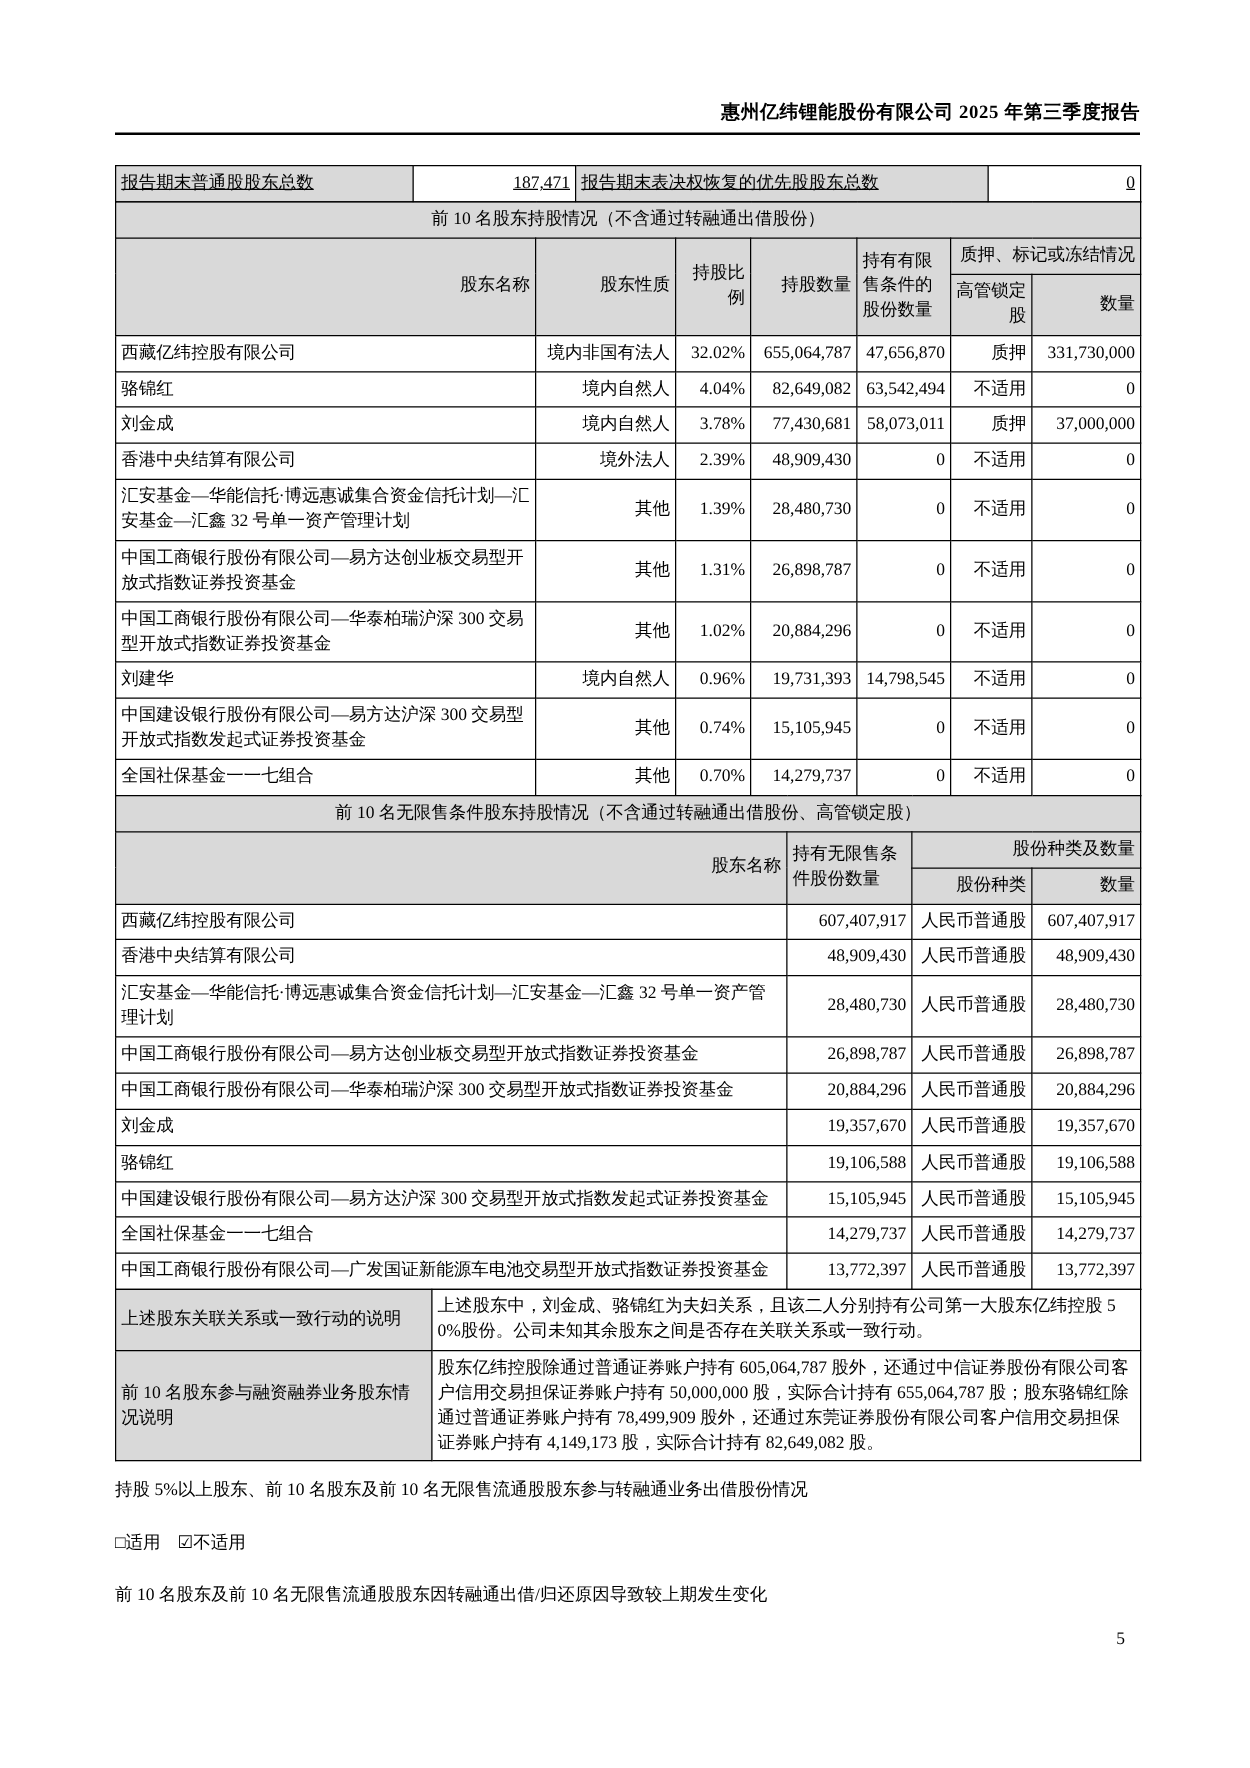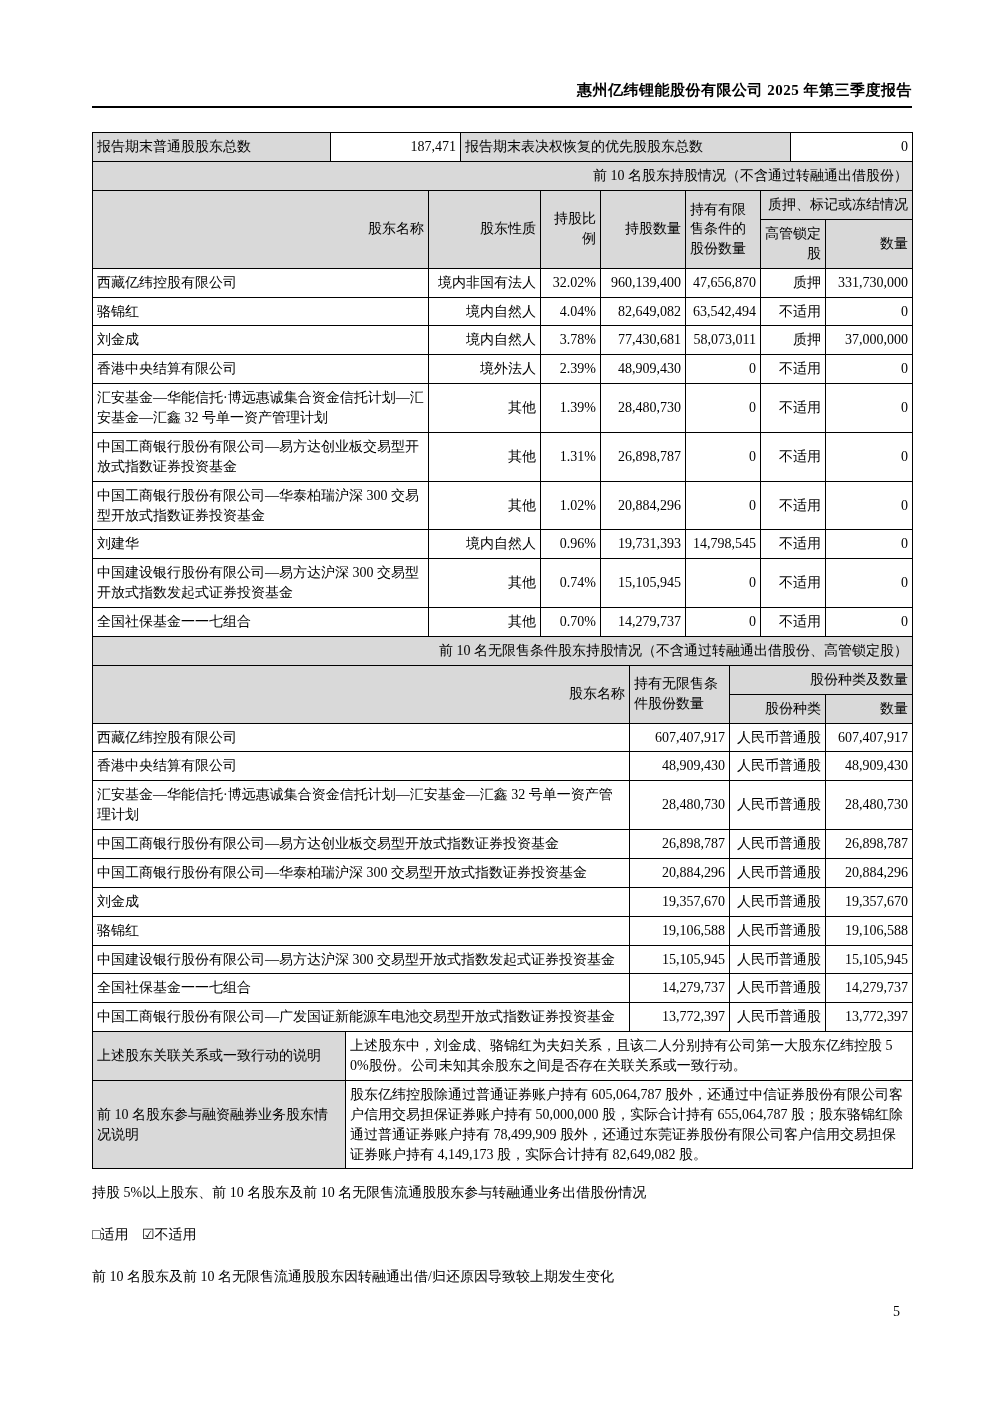--- a/index.html
+++ b/index.html
@@ -25,32 +25,32 @@
     margin-bottom: 24px;
     margin-top: 16px;
   }
 
   table.tbl {
     width: 100%;
     border-collapse: collapse;
     table-layout: fixed;
     margin-top: -1px;
   }
-  table.tbl.first { margin-top: 0; }
+  table.tbl.first { margin-top: 0; text-decoration: underline; }
   .tbl td {
     border: 1px solid #000;
     padding: 4px 4px;
     vertical-align: middle;
     word-break: break-all;
   }
   .gray { background: #d9d9d9; }
   .al-center { text-align: right; }
   .al-right  { text-align: right; }
   .al-left   { text-align: left; }
-  .section-title { text-align: right; }
+  .section-title { text-align: center; }
 
   .footer-block { margin-top: 14px; }
   .footer-block p { margin: 0 0 22px 0; }
   .checkbox-item { margin-right: 10px; }
 
   .page-number {
     position: absolute;
     right: 100px;
     top: 1302px;
     font-size: 14px;
@@ -107,21 +107,21 @@
       <tr>
         <td class="gray al-center">高管锁定股</td>
         <td class="gray al-center">数量</td>
       </tr>
     </tbody>
     <tbody>
         <tr>
           <td class="al-left">西藏亿纬控股有限公司</td>
           <td class="al-center">境内非国有法人</td>
           <td class="al-right">32.02%</td>
-          <td class="al-right">960,139,400</td>
+          <td class="al-right">655,064,787</td>
           <td class="al-right">47,656,870</td>
           <td class="al-center">质押</td>
           <td class="al-right">331,730,000</td>
         </tr>
         <tr>
           <td class="al-left">骆锦红</td>
           <td class="al-center">境内自然人</td>
           <td class="al-right">4.04%</td>
           <td class="al-right">82,649,082</td>
           <td class="al-right">63,542,494</td>

